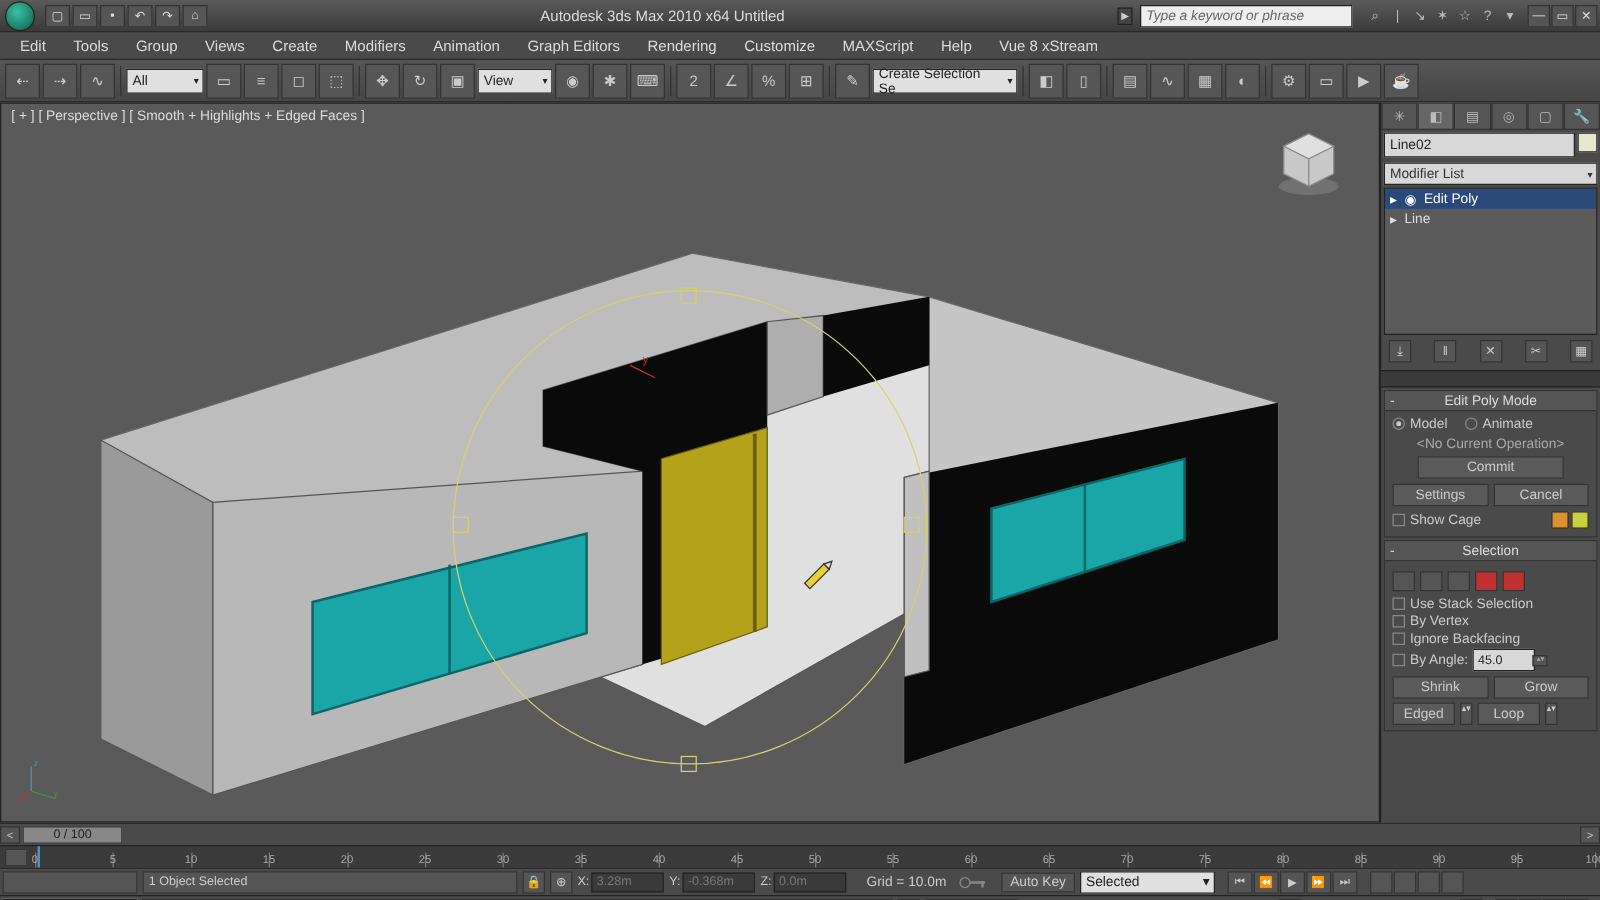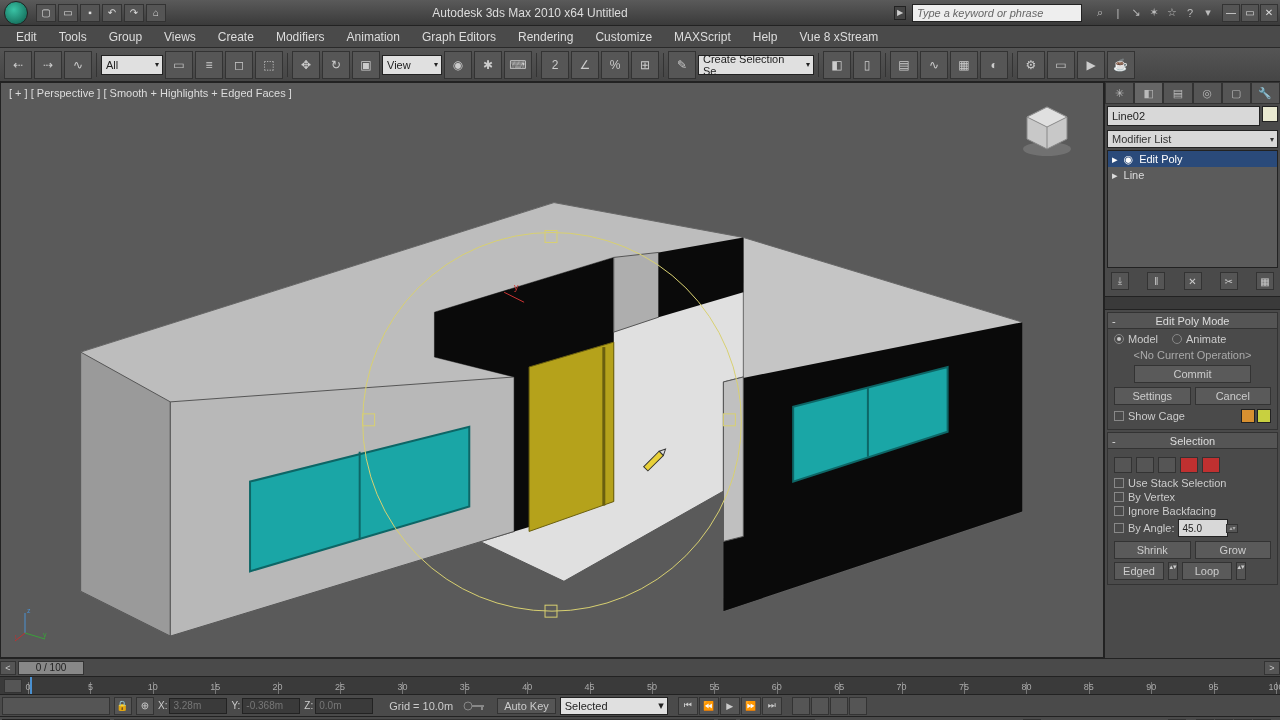--- a/index.html
+++ b/index.html
@@ -72,21 +72,21 @@
 .swatch-pair { display: flex; gap: 2px; margin-left: auto; }
 .swatch-pair .sw { width: 14px; height: 14px; border: 1px solid #222; }
 .sel-icons { display: flex; gap: 4px; margin: 4px 0; align-items: center; justify-content: flex-start; }
 .sel-icons .sic { width: 18px; height: 16px; border: 1px solid #333; }
 .spinner-input { width: 50px; height: 18px; background: #d8d8d8; color: #222; border: 1px solid #222; font-size: 10px; padding: 0 3px; display: flex; align-items: center; position: relative; }
 .spinner-input::after { content: "▴▾"; position: absolute; right: -11px; width: 10px; font-size: 6px; line-height: 7px; color: #aaa; background: #555; border: 1px solid #333; text-align: center; }
 
 
 .timeslider { height: 18px; background: #4a4a4a; border-top: 1px solid #222; display: flex; align-items: center; }
 .ts-btn { width: 16px; height: 14px; background: #555; border: 1px solid #333; display: flex; align-items: center; justify-content: center; font-size: 9px; }
-.ts-handle { width: 66px; height: 14px; background: #888; border: 1px solid #333; display: flex; align-items: center; justify-content: center; color: #222; font-size: 10px; margin: 0 2px; }
+.ts-handle { width: 80px; height: 14px; background: #888; border: 1px solid #333; display: flex; align-items: center; justify-content: center; color: #222; font-size: 10px; margin: 0 2px; }
 .ts-track { flex: 1; }
 
 
 .trackbar { height: 18px; background: #3a3a3a; border-top: 1px solid #222; display: flex; align-items: center; padding: 0 4px; position: relative; }
 .tb-icon { width: 18px; height: 14px; background: #555; border: 1px solid #333; margin-right: 6px; }
 .trackbar .ticks { flex: 1; position: relative; height: 100%; }
 .tick { position: absolute; bottom: 0; width: 1px; height: 8px; background: #777; }
 .tick.major { height: 12px; }
 .tick-label { position: absolute; bottom: 2px; font-size: 9px; color: #aaa; transform: translateX(-50%); }
 .frame-marker { position: absolute; left: 30px; top: 0; width: 2px; height: 100%; background: #4a90d0; }
@@ -414,20 +414,21 @@
       <div class="tick major" style="left: 95%;"></div>
       <div class="tick-label" style="left: 95%;">95</div>
       <div class="tick major" style="left: 100%;"></div>
       <div class="tick-label" style="left: 100%;">100</div>
     </div>
   <div class="frame-marker"></div>
 </div>
 
 <div class="status1">
   <div class="status-text"></div>
+  <div class="status-text long">1 Object Selected</div>
   <div class="mini-btn">🔒</div>
   <div class="mini-btn">⊕</div>
   <div class="coord">
       <span>X:</span>
       <div class="coord-input dis">3.28m</div>
     </div>
   <div class="coord">
       <span>Y:</span>
       <div class="coord-input dis">-0.368m</div>
     </div>

